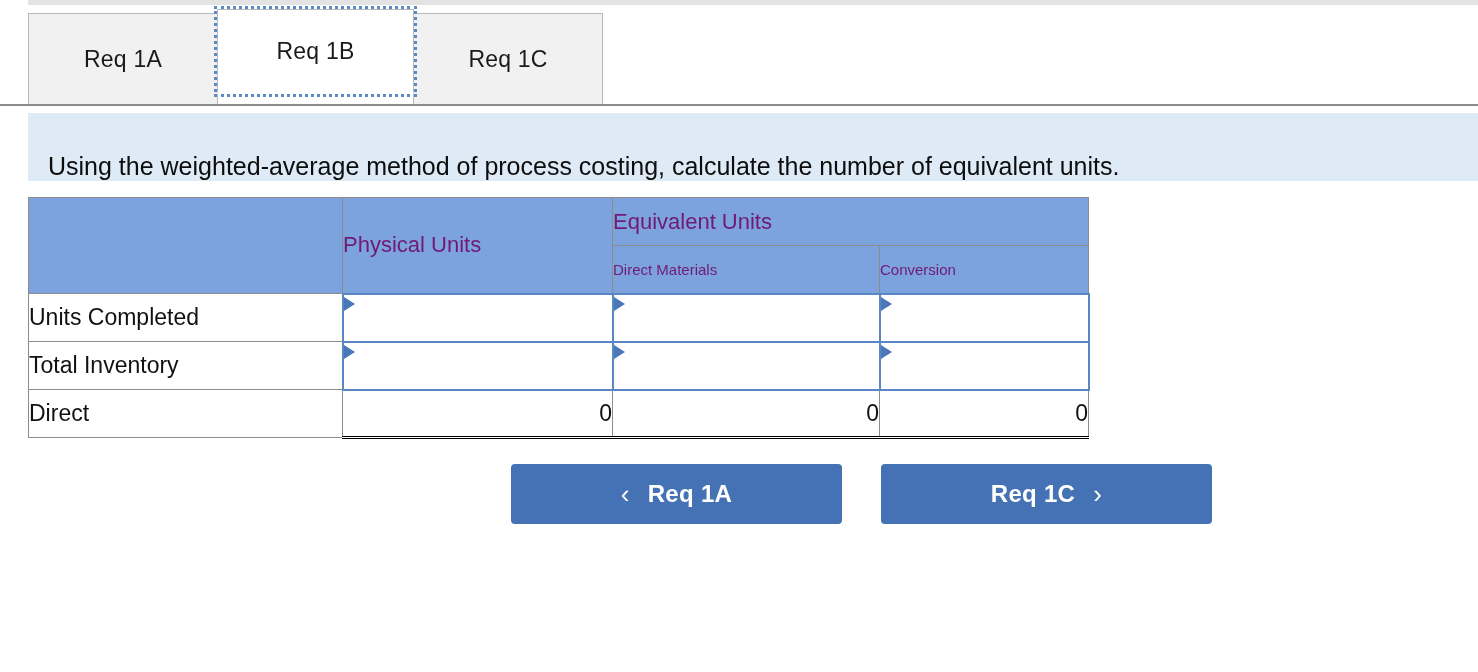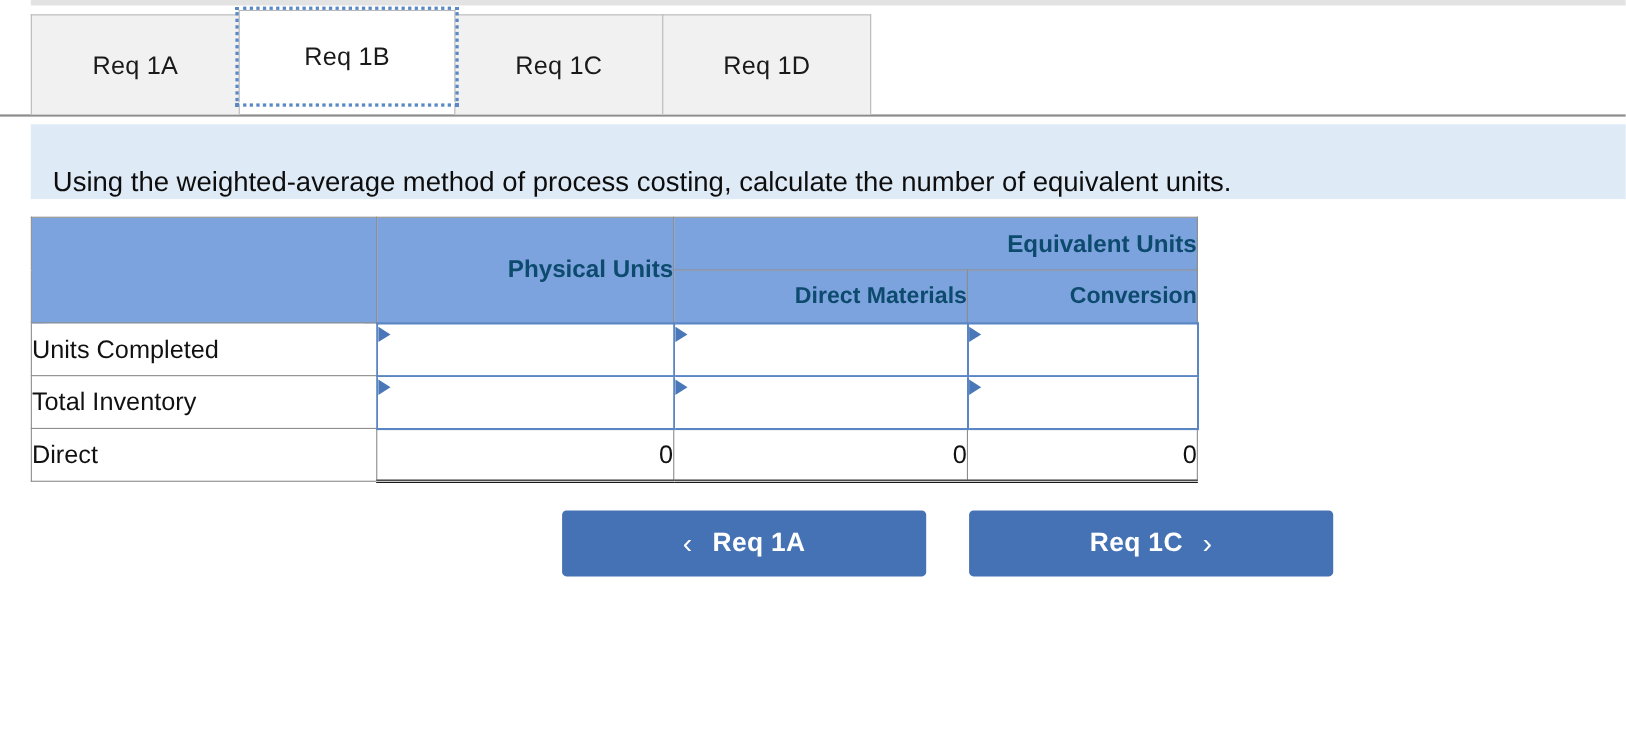--- a/index.html
+++ b/index.html
@@ -108,29 +108,29 @@
     box-sizing: border-box;
   }
 
   col.c-label { width: 314px; }
   col.c-phys  { width: 270px; }
   col.c-dm    { width: 267px; }
   col.c-conv  { width: 209px; }
 
   .hd {
     background: #7ca3dd;
-    color: #0c4a6e;
-    font-weight: bold;
-    text-align: right;
+    color: #701a75;
+    font-weight: normal;
+    text-align: left;
     font-size: 22px;
   }
   .hd-blank { background: #7ca3dd; }
   .hd-phys { height: 96px; }
   .hd-eq   { height: 48px; }
-  .hd-sub  { height: 48px; font-size: 21px; }
+  .hd-sub  { height: 48px; font-size: 15px; }
 
   .row-label {
     height: 48px;
     text-align: left;
     padding-left: 9px;
     font-size: 23px;
     background: #ffffff;
     color: #111111;
     border-radius: 15px;
   }
@@ -204,23 +204,20 @@
   <div class="tab-strip">
     <div class="tab tab-a">
       <span>Req 1A</span>
     </div>
     <div class="tab tab-b selected">
       <span>Req 1B</span>
     </div>
     <div class="tab tab-c">
       <span>Req 1C</span>
     </div>
-    <div class="tab tab-d">
-      <span>Req 1D</span>
-    </div>
   </div>
 </div>
 
 <div class="instruction">
   <span>Using the weighted-average method of process costing, calculate the number of equivalent units.</span>
 </div>
 
 <table class="grid">
   <colgroup>
     <col class="c-label">

